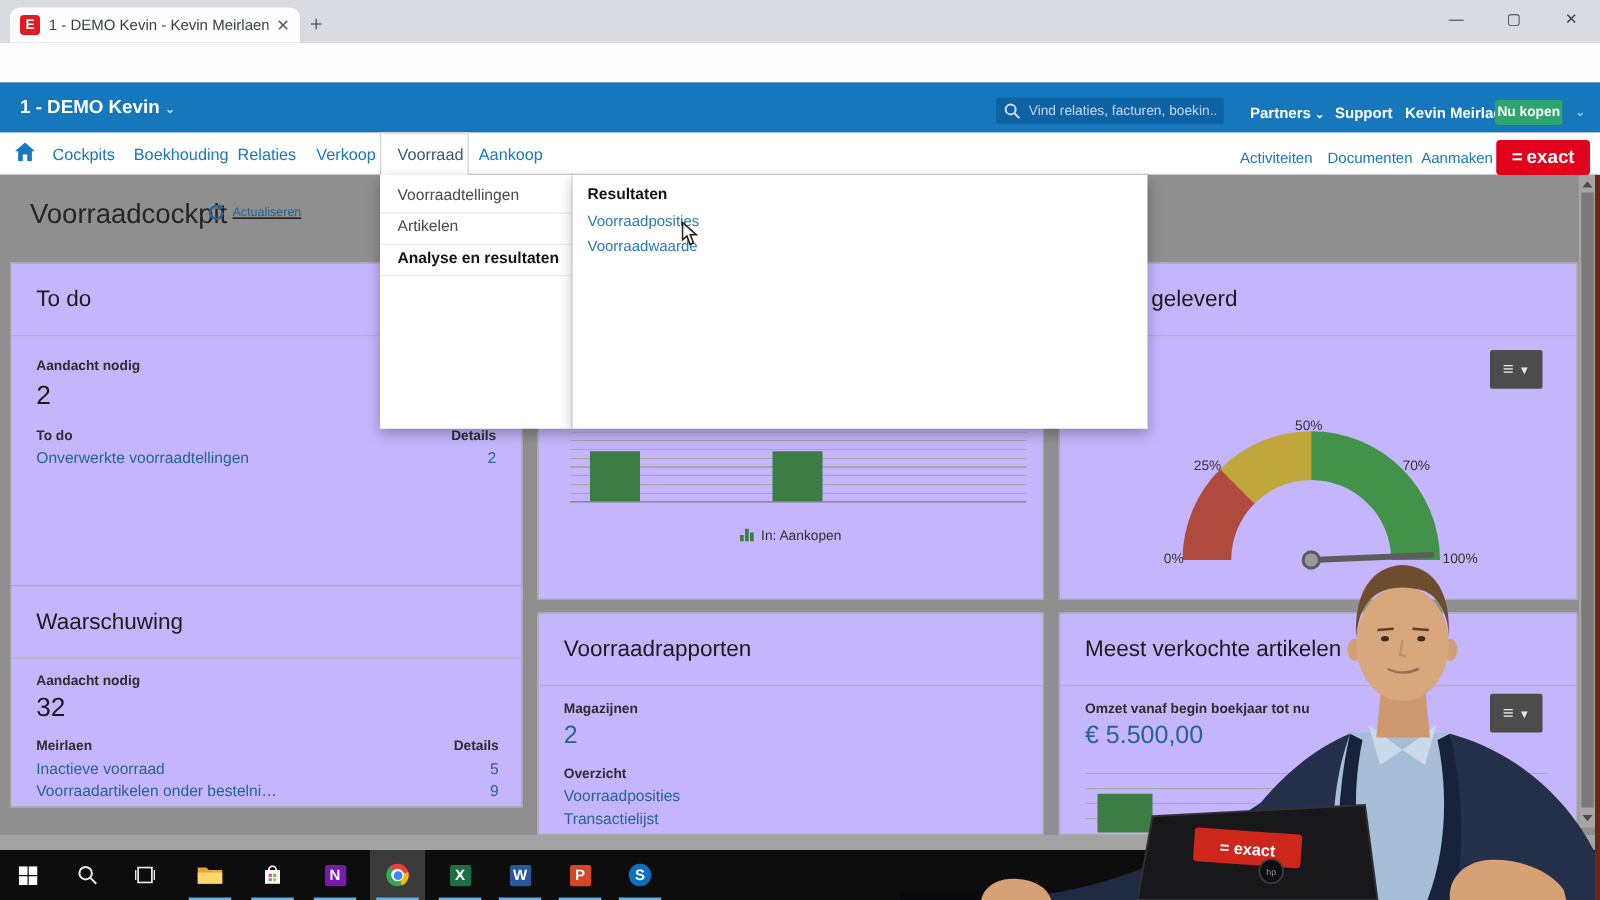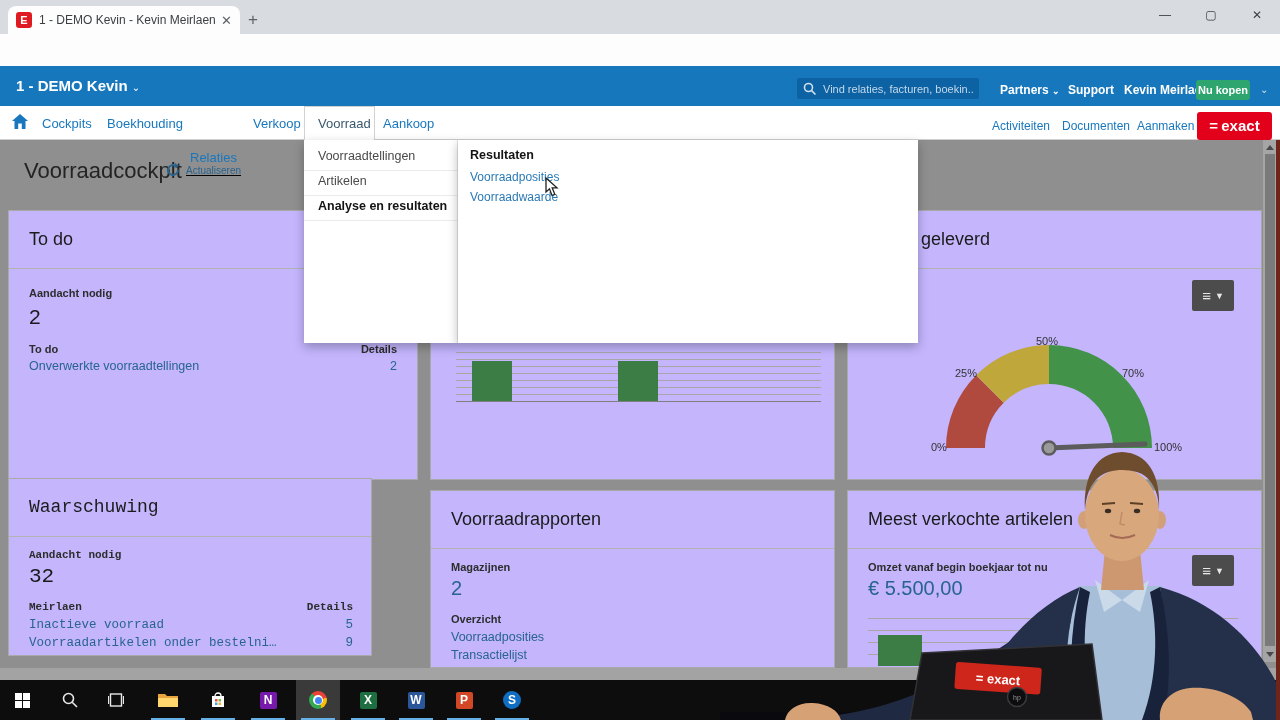--- a/index.html
+++ b/index.html
@@ -166,21 +166,21 @@
   <div class="abs" id="buybtn">Nu kopen</div>
   <div class="abs" style="left:1260px;top:84px;color:#cfe0ef;font-size:10px;">⌄</div>
 
   <div class="abs" id="menurow"></div>
   <svg class="abs" style="left:12px;top:114px;z-index:11;" width="16" height="15" viewBox="0 0 16 15">
       <path d="M8 0 L16 7 H13.5 V15 H9.8 V9.5 H6.2 V15 H2.5 V7 H0 Z" fill="#1877bd"></path>
     </svg>
   <div class="abs" id="active-tab-box"></div>
   <div class="abs mitem" style="left:42px;z-index:11;">Cockpits</div>
   <div class="abs mitem" style="left:107px;z-index:11;">Boekhouding</div>
-  <div class="abs mitem" style="left:190px;z-index:11;margin-top:34px;">Relaties</div>
+  <div class="abs mitem" style="left:190px;z-index:11;">Relaties</div>
   <div class="abs mitem" style="left:253px;z-index:11;">Verkoop</div>
   <div class="abs mitem" style="left:318px;z-index:11;color:#39586d;">Voorraad</div>
   <div class="abs mitem" style="left:383px;z-index:11;">Aankoop</div>
   <div class="abs rlink" style="left:992px;">Activiteiten</div>
   <div class="abs rlink" style="left:1062px;">Documenten</div>
   <div class="abs rlink" style="left:1137px;">Aanmaken</div>
   <div class="abs" id="exactlogo"><span style="letter-spacing:-1px;">=</span> <span>exact</span></div>
 
   <div class="abs" id="content"></div>
   <div class="abs" id="pagetitle">Voorraadcockpit</div>
@@ -202,20 +202,21 @@
   </div>
 
   <div class="card" style="left:430px;top:210px;width:405px;height:270px;">
     <div id="aank-plot">
         <div class="vbar" style="left: 16px; height: 40px; background: rgb(60, 125, 70);"></div>
         <div class="vbar" style="left: 89px; height: 0px; background: rgb(60, 125, 70);"></div>
         <div class="vbar" style="left: 162px; height: 40px; background: rgb(60, 125, 70);"></div>
         <div class="vbar" style="left: 235px; height: 0px; background: rgb(60, 125, 70);"></div>
         <div class="vbar" style="left: 308px; height: 0px; background: rgb(60, 125, 70);"></div>
       </div>
+    <div id="aank-legend"><span class="legend-ic"><i style="height:5px;"></i><i style="height:10px;"></i><i style="height:7px;"></i></span><span>In: Aankopen</span></div>
   </div>
 
   <div class="card" style="left:847px;top:210px;width:415px;height:270px;">
     <div class="card-h" style="left:73px;">geleverd</div>
     <div class="card-div"></div>
     <div class="menu-btn" style="left:344px;top:69px;">
         <span class="bars">≡</span>
         <span class="chev">▼</span>
       </div>
     <svg width="415" height="270" viewBox="0 0 415 270" style="position:absolute;left:0;top:0;">
@@ -227,21 +228,21 @@
         <circle cx="201" cy="237" r="6.5" fill="#9a9a9a" stroke="#5c5c5c" stroke-width="2.5"></circle>
       </g>
     </svg>
     <div class="gauge-lab" style="left:83px;top:230px;">0%</div>
     <div class="gauge-lab" style="left:107px;top:156px;">25%</div>
     <div class="gauge-lab" style="left:188px;top:124px;">50%</div>
     <div class="gauge-lab" style="left:274px;top:156px;">70%</div>
     <div class="gauge-lab" style="left:306px;top:230px;">100%</div>
   </div>
 
-  <div class="card" style="left:8px;top:478px;width:364px;height:178px;font-family:Liberation Mono, monospace;">
+  <div class="card" style="left:8px;top:468px;width:410px;height:178px;">
     <div class="card-h">Waarschuwing</div>
     <div class="card-div"></div>
     <div class="mlabel" style="left:20px;top:70px;">Aandacht nodig</div>
     <div class="mvalue" style="left:20px;top:86px;">32</div>
     <div class="thead" style="left:20px;top:122px;">Meirlaen</div>
     <div class="thead" style="right:18px;top:122px;">Details</div>
     <div class="trow" style="left:20px;top:139px;">Inactieve voorraad</div>
     <div class="tval" style="right:18px;top:139px;">5</div>
     <div class="trow" style="left:20px;top:157px;">Voorraadartikelen onder bestelni…</div>
     <div class="tval" style="right:18px;top:157px;">9</div>

